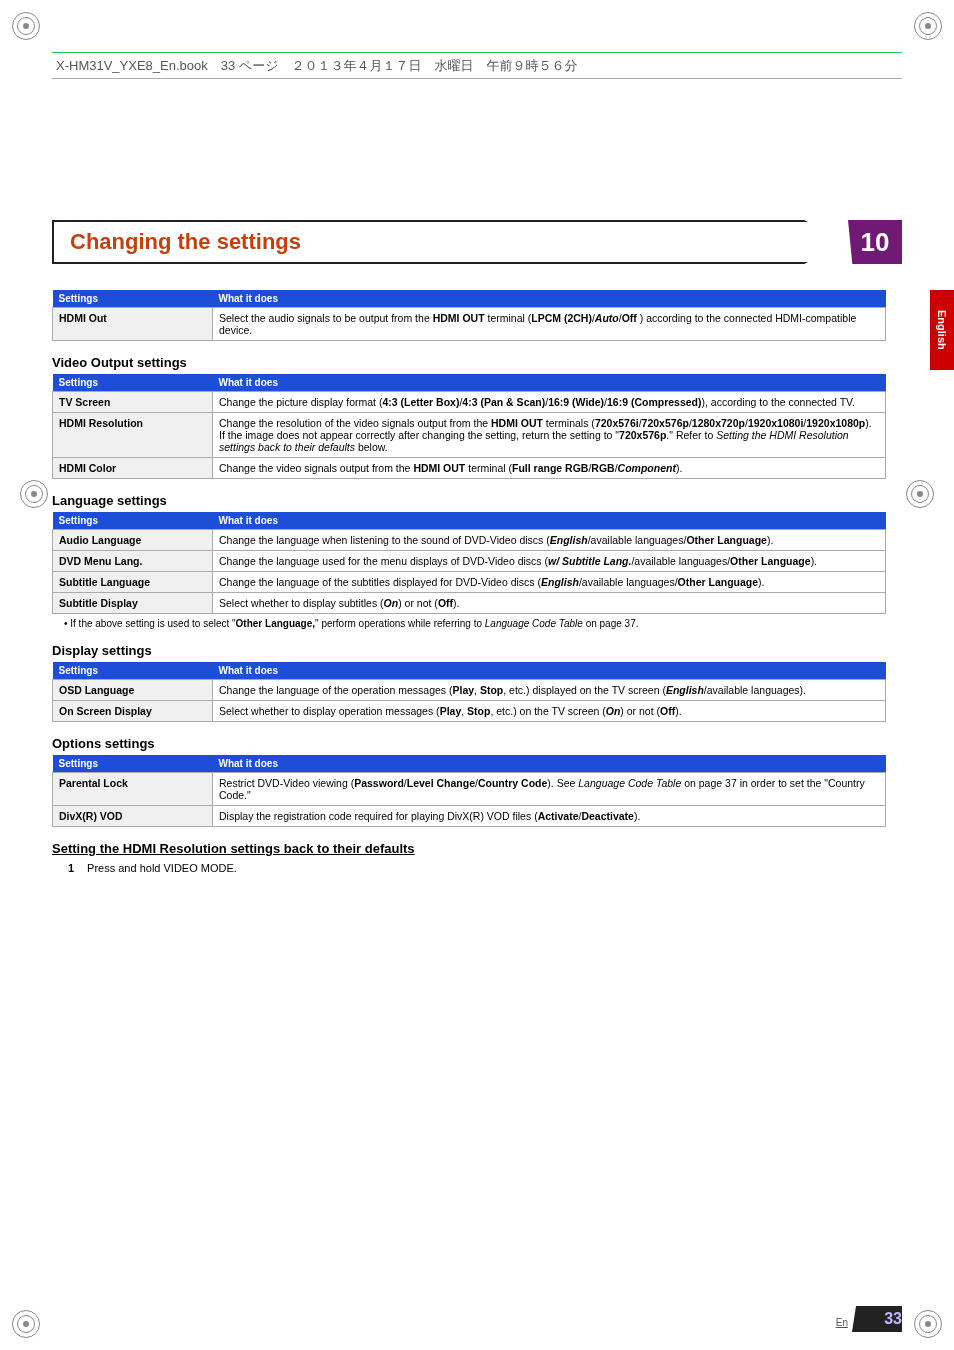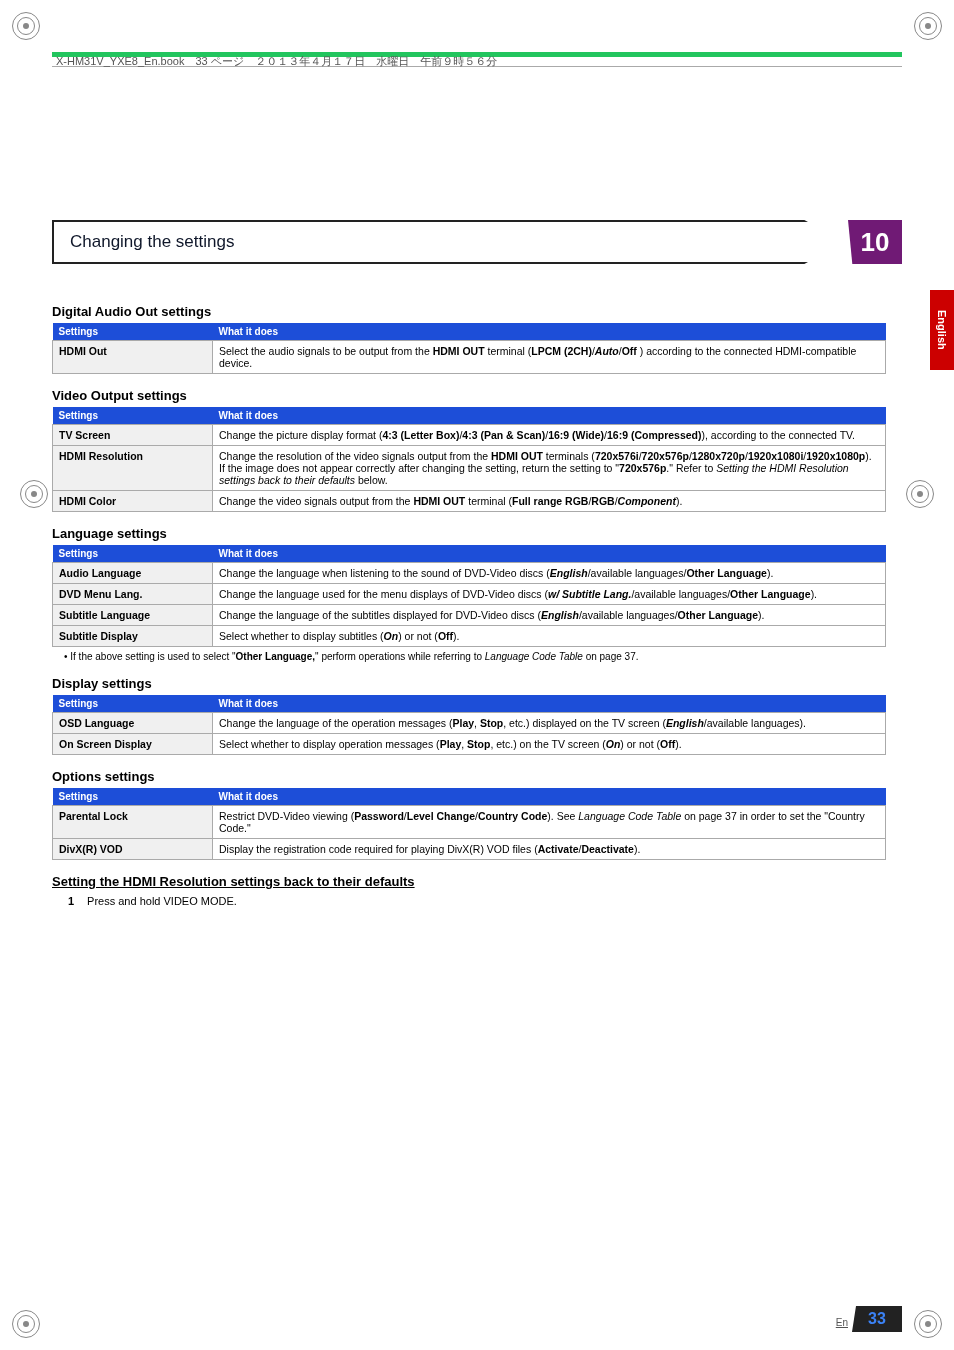--- a/index.html
+++ b/index.html
@@ -27,26 +27,26 @@
     .corner-tr { top: 8px; right: 8px; }
     .corner-bl { bottom: 8px; left: 8px; }
     .corner-br { bottom: 8px; right: 8px; }
 
     
     .header-bar {
       position: absolute;
       top: 52px;
       left: 52px;
       right: 52px;
-      height: 15px;
-      border-top: 5px solid #22c55e;
+      height: 27px;
+      border-top: 1px solid #22c55e;
       border-bottom: 1px solid #aaa;
       display: flex;
       align-items: center;
-      font-size: 11px;
+      font-size: 13px;
       color: #555;
       padding: 0 4px;
     }
 
     
     .chapter-badge {
       position: absolute;
       top: 220px;
       right: 52px;
       width: 54px;
@@ -70,23 +70,23 @@
       height: 44px;
       border: 2px solid #222;
       border-right: none;
       display: flex;
       align-items: center;
       padding-left: 16px;
       clip-path: polygon(0 0, 95% 0, 100% 50%, 95% 100%, 0 100%);
     }
 
     .page-title {
-      font-size: 17px;
-      font-weight: normal;
-      color: #0f172a;
+      font-size: 22px;
+      font-weight: bold;
+      color: #c2410c;
     }
 
     
     .english-tab {
       position: absolute;
       top: 290px;
       right: 0px;
       width: 24px;
       background: #c00;
       color: #fff;
@@ -174,24 +174,24 @@
     }
 
     
     .page-num-badge {
       position: absolute;
       bottom: 18px;
       right: 52px;
       width: 50px;
       height: 26px;
       background: #222;
-      color: #3b82f6;
-      display: flex;
-      align-items: center;
-      justify-content: center;
+      color: #c4b5fd;
+      display: flex;
+      align-items: center;
+      justify-content: flex-end;
       font-size: 16px;
       font-weight: bold;
       clip-path: polygon(8% 0, 100% 0, 100% 100%, 0 100%);
       margin-top: 40px;
     }
     .page-en {
       position: absolute;
       bottom: 22px;
       right: 106px;
       font-size: 10px;
@@ -284,21 +284,20 @@
 <div class="page-title-area">
   <span class="page-title">Changing the settings</span>
 </div>
 
 <div class="english-tab">
   <span>English</span>
 </div>
 
 <div class="content">
 
-  <div class="section-heading">Digital Audio Out settings</div>
   <table>
     <thead>
       <tr>
         <th>Settings</th>
         <th>What it does</th>
       </tr>
     </thead>
     <tbody>
       <tr>
         <td><b>HDMI Out</b></td>

